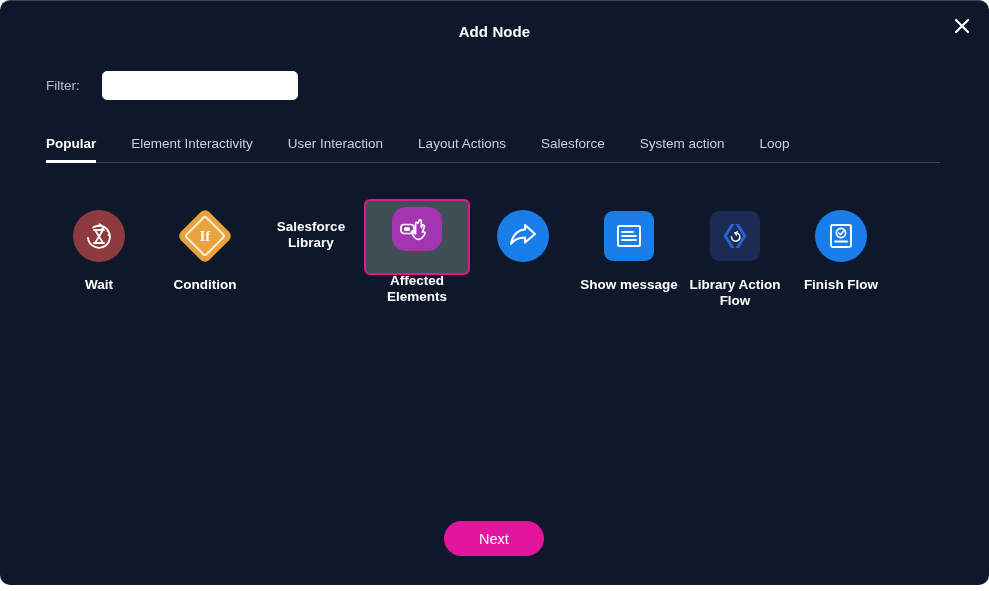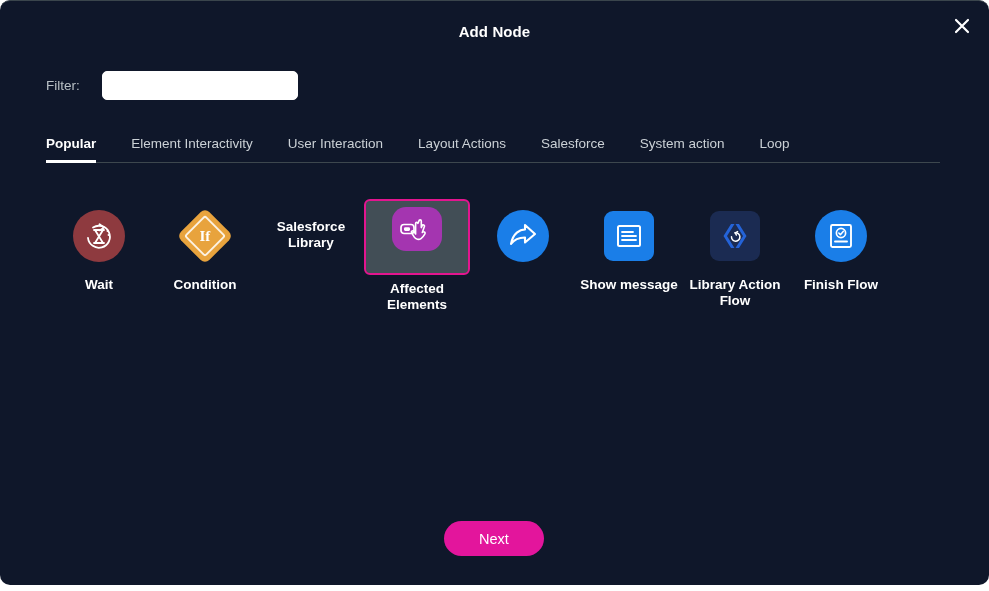--- a/index.html
+++ b/index.html
@@ -132,21 +132,20 @@
     padding: 6px 0 4px 0;
     border: 2px solid transparent;
     border-radius: 6px;
     box-sizing: border-box;
   }
   .node-tile.selected {
     border-color: #e3158f;
     background: #424e56;
     height: 76px;
     padding-top: 6px;
-    gap: 8px;
   }
   .node-icon-wrap {
     width: 58px;
     height: 58px;
     display: flex;
     align-items: center;
     justify-content: center;
   }
   .node-label {
     margin-top: 12px;

